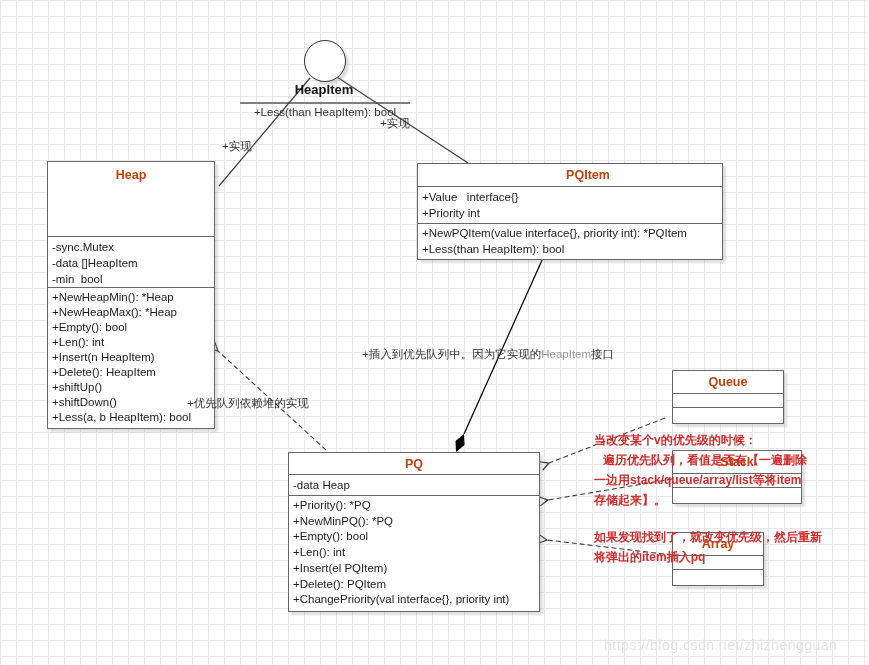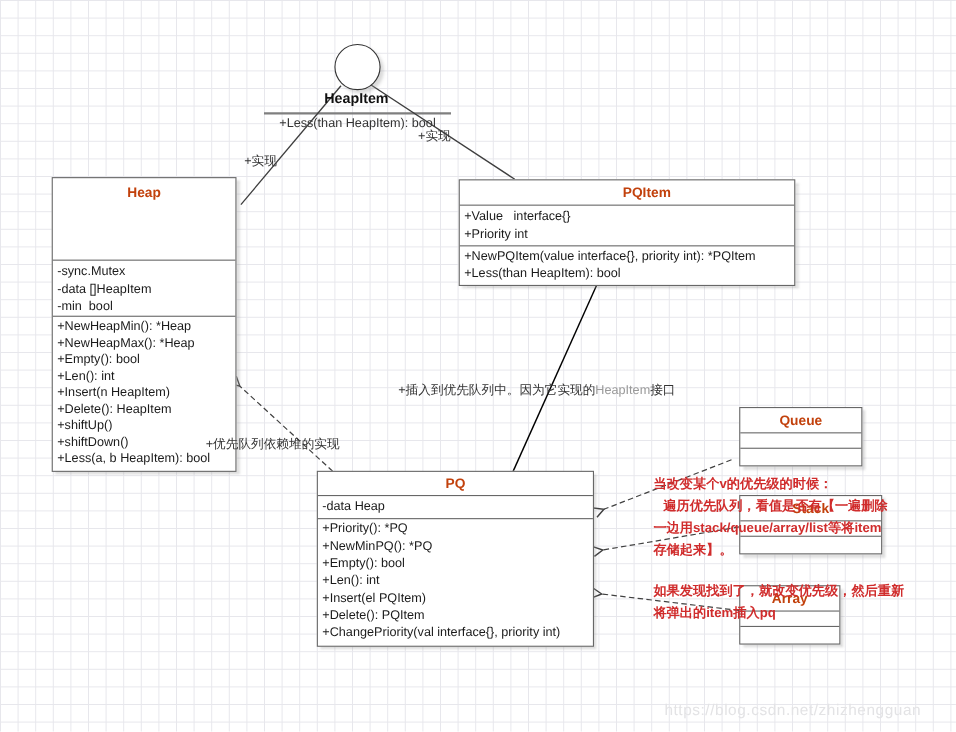--- a/index.html
+++ b/index.html
@@ -95,21 +95,21 @@
     <div class="sect" style="line-height:16px;">
       <div class="row">+Value   interface{}</div>
       <div class="row">+Priority int</div>
     </div>
     <div class="sect" style="line-height:15.5px;">
       <div class="row">+NewPQItem(value interface{}, priority int): *PQItem</div>
       <div class="row">+Less(than HeapItem): bool</div>
     </div>
   </div>
 
-  <div class="node" style="left:288px;top:428px;width:252px;">
+  <div class="node" style="left:288px;top:452px;width:252px;">
     <div class="title" style="height:21px;">PQ</div>
     <div class="sect" style="line-height:16px;">
       <div class="row">-data Heap</div>
     </div>
     <div class="sect" style="line-height:15.7px;padding-bottom:3px;">
       <div class="row">+Priority(): *PQ</div>
       <div class="row">+NewMinPQ(): *PQ</div>
       <div class="row">+Empty(): bool</div>
       <div class="row">+Len(): int</div>
       <div class="row">+Insert(el PQItem)</div>

